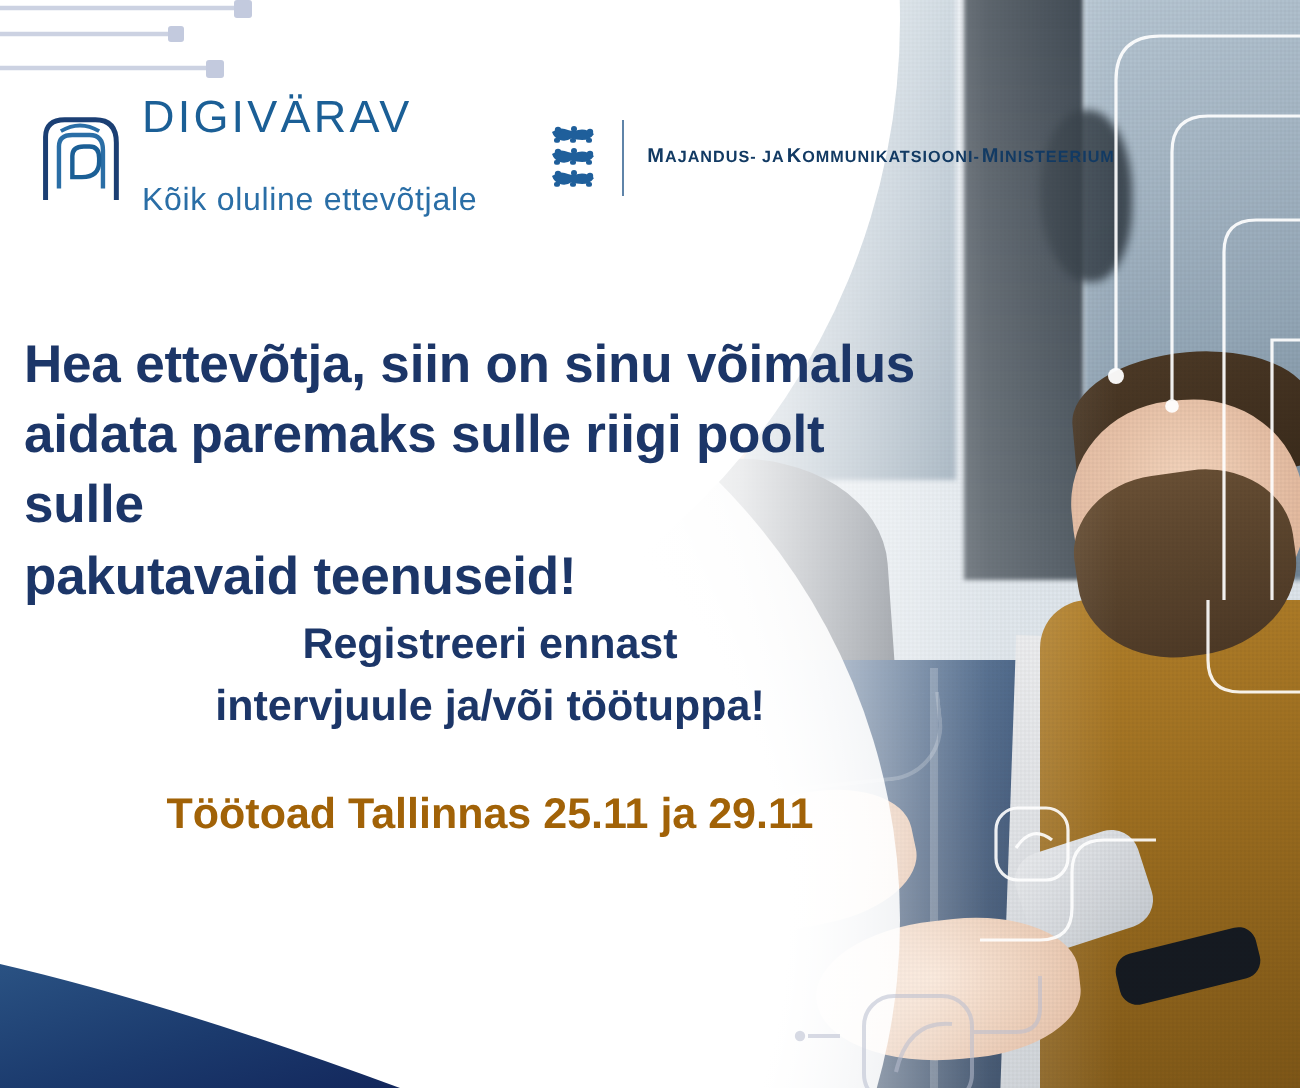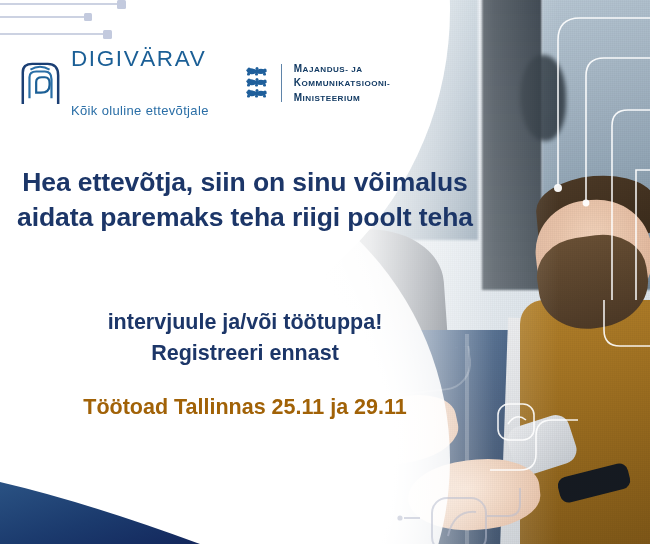--- a/index.html
+++ b/index.html
@@ -275,64 +275,63 @@
   .header{
     position:absolute;
     left:18px; top:48px;
     display:flex;
     align-items:center;
     gap:0;
     z-index:6;
   }
   .logo-lock{display:flex;align-items:center;gap:9px;}
   .logo-mark{width:44px;height:46px;flex:0 0 auto;}
-  .logo-words{display:flex;flex-direction:column;justify-content:center;gap:12px;}
+  .logo-words{display:flex;flex-direction:column;justify-content:center;}
   .logo-title{
     font-size:22.5px;
     letter-spacing:1.6px;
     font-weight:400;
     color:#1b5f96;
     line-height:1.02;
   }
   .logo-sub{
-    font-size:13px;
+    font-size:16px;
     letter-spacing:.35px;
     color:#2a6ea6;
     margin-top:21px;
     line-height:1.1;
   }
   .min-lock{
     display:flex;
     align-items:center;
     gap:10px;
     margin-left:34px;
   }
   .coat{width:28px;height:34px;flex:0 0 auto;}
   .min-divider{
     width:1px; height:38px;
     background:#2a5b8c;
     opacity:.75;
   }
   .min-words{
-    display:flex;flex-direction:column;
+    display:flex;
     gap:1px;
     color:#123a63;
     font-size:8.1px;
     letter-spacing:.5px;
     line-height:1.32;
     text-transform:uppercase;
     font-weight:700;
     margin-left:2px;
   }
   .min-words span:first-letter{font-size:10px;}
   .headline{
     position:absolute;
     left:12px; top:165px;
     width:466px;
-    text-align:center;
     color:#1c3668;
     font-size:26.5px;
     font-weight:700;
     line-height:1.33;
     letter-spacing:-.1px;
   }
   .subhead{
     position:absolute;
     left:32px; top:307px;
     width:426px;
@@ -512,25 +511,26 @@
       <div class="min-words">
         <span>Majandus- ja</span>
         <span>Kommunikatsiooni-</span>
         <span>Ministeerium</span>
       </div>
     </div>
   </div>
 
   <div class="headline">
     <div>Hea ettevõtja, siin on sinu võimalus</div>
-    <div>aidata paremaks teha riigi poolt teha</div>
+    <div>aidata paremaks sulle riigi poolt sulle</div>
+    <div>pakutavaid teenuseid!</div>
   </div>
 
   <div class="subhead">
+    <div>Registreeri ennast</div>
     <div>intervjuule ja/või töötuppa!</div>
-    <div>Registreeri ennast</div>
   </div>
 
   <div class="dates">
     <div>Töötoad Tallinnas 25.11 ja 29.11</div>
   </div>
 
 </div>
 
 </body></html>

